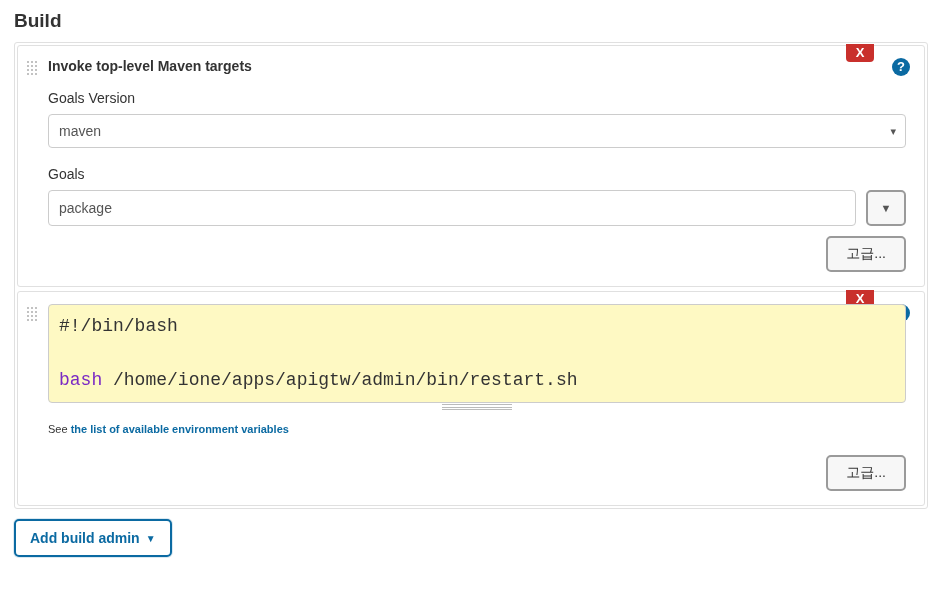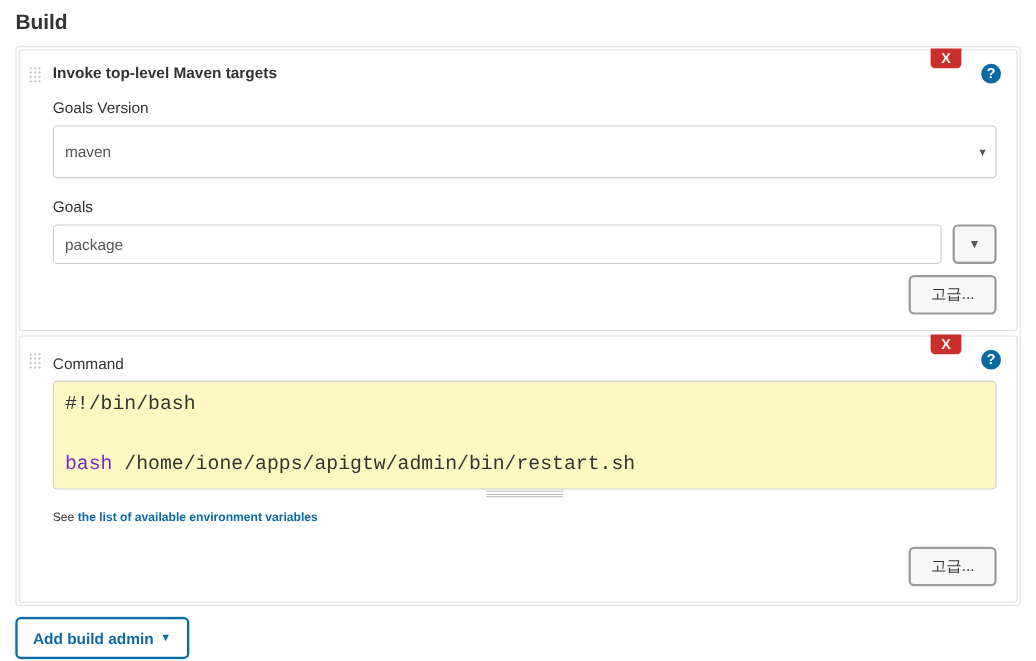--- a/index.html
+++ b/index.html
@@ -84,21 +84,21 @@
       color: #333;
       margin-bottom: 8px;
       margin-top: 4px;
     }
     .select-wrap {
       position: relative;
       margin-bottom: 18px;
     }
     .select-control {
       width: 100%;
-      height: 48px;
+      height: 34px;
       border: 1px solid #ccc;
       border-radius: 4px;
       padding: 6px 10px;
       background: #fff;
       font-size: 14px;
       color: #555;
       appearance: none;
       -webkit-appearance: none;
       cursor: pointer;
     }
@@ -238,21 +238,20 @@
       <button class="adv-btn">고급...</button>
     </div>
   </div>
 
   <div class="build-step">
     <div class="drag-handle"></div>
     <button class="delete-btn">X</button>
     <div class="help-icon">?</div>
 
 
-    <div class="field-label">Command</div>
 
     <div class="code-area"><div class="code-line">#!/bin/bash</div><div class="code-line"><br></div><div class="code-line"><span class="kw-sudo">bash</span><span> /home/ione/apps/apigtw/admin/bin/restart.sh</span></div></div>
     <div class="resize-grip"></div>
 
     <div class="env-line">
       <span>See </span><a href="#">the list of available environment variables</a>
     </div>
 
     <div class="btn-row">
       <button class="adv-btn">고급...</button>

